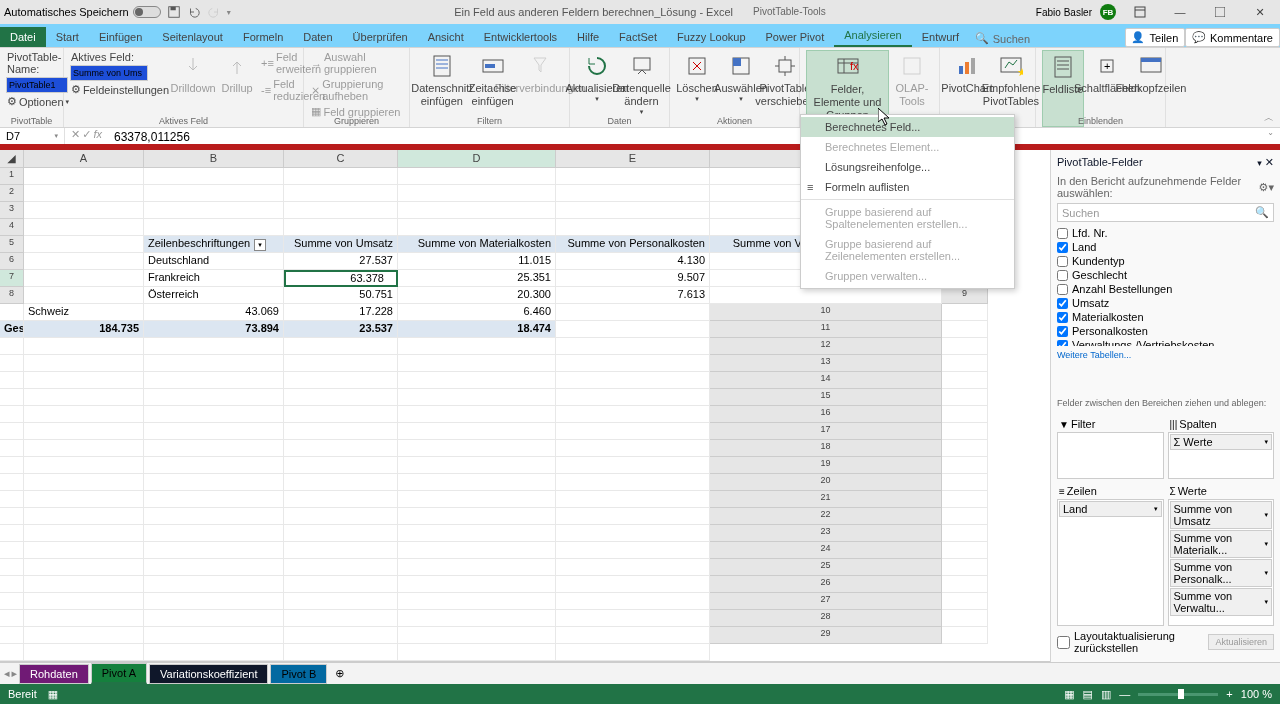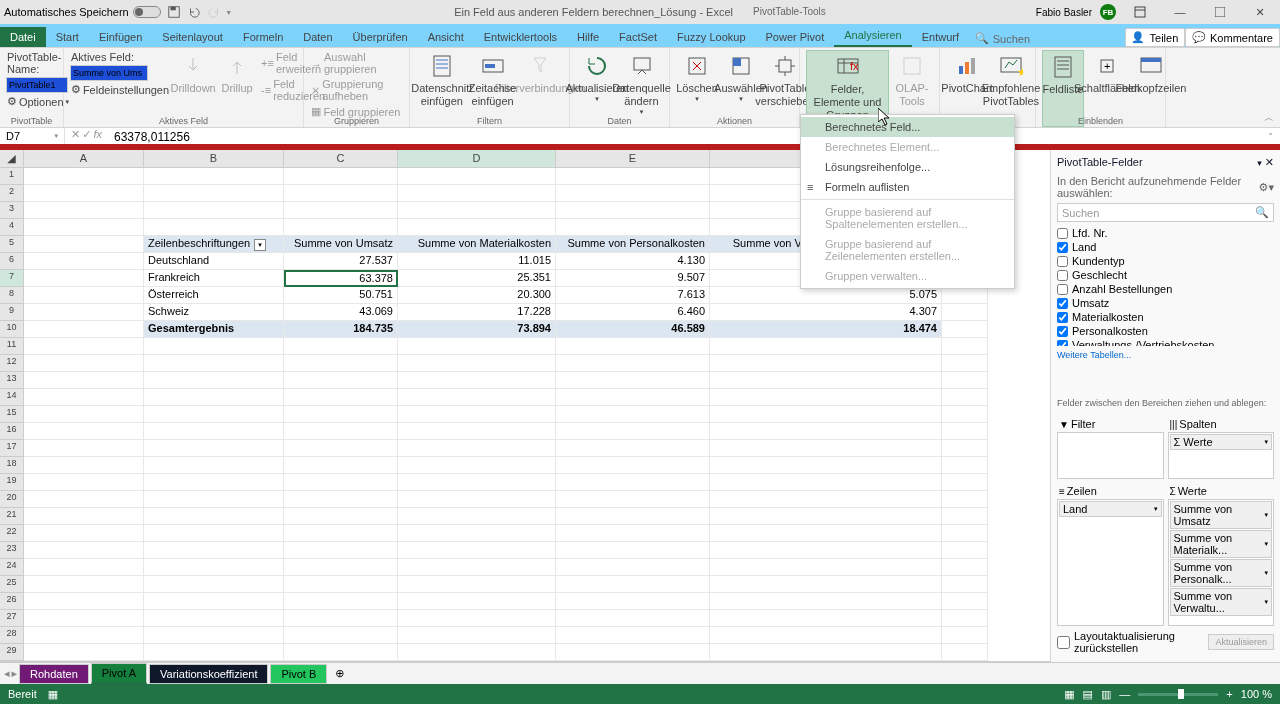--- a/index.html
+++ b/index.html
@@ -47,39 +47,39 @@
 .sheet-area{flex:1;display:flex;flex-direction:column;overflow:hidden;position:relative}
 .grid{display:grid;grid-template-columns:24px 120px 140px 114px 158px 154px 232px 46px;font-size:10px}
 .hdr{background:#e6e6e6;border-right:1px solid #ccc;border-bottom:1px solid #ccc;text-align:center;padding:2px;color:#444;position:relative}
 .hdr.sel{background:#d0e8dc}
 .rowh{background:#e6e6e6;border-right:1px solid #ccc;border-bottom:1px solid #ccc;text-align:center;padding:1px;font-size:9px;color:#444}
 .rowh.sel{background:#d0e8dc}
 .cell{border-right:1px solid #e8e8e8;border-bottom:1px solid #e8e8e8;padding:1px 4px;height:17px;white-space:nowrap;overflow:hidden}
 .cell.num{text-align:right}
 .pivot-hdr{background:#dce6f1;font-weight:normal}
 .pivot-total{font-weight:bold;background:#dce6f1}
-.selected-cell{border:2px solid #217346!important;padding:0 3px}
+.selected-cell{border:2px solid #217346!important;padding:0 12px}
 .filter-btn{display:inline-block;width:12px;height:12px;border:1px solid #888;background:#fff;font-size:7px;text-align:center;line-height:10px;margin-left:4px}
 .field-pane{width:230px;border-left:1px solid #d4d4d4;background:#f9f9f9;display:flex;flex-direction:column;padding:4px 6px;font-size:10px}
 .fp-title{display:flex;justify-content:space-between;align-items:flex-start;font-size:14px;color:#0f172a;padding:2px 0}
 .fp-sub{font-size:9px;color:#666;padding:4px 0}
 .fp-search{border:1px solid #ccc;padding:2px 4px;display:flex;align-items:center;background:#fff;color:#999;margin-bottom:4px}
 .fp-list{flex:0 0 auto;max-height:120px;overflow:auto}
 .fp-field{display:flex;align-items:center;gap:4px;padding:1px 0}
 .fp-field input{width:11px;height:11px}
 .fp-label{font-size:9px;color:#666;padding:4px 0}
 .drop-areas{display:grid;grid-template-columns:1fr 1fr;gap:4px;flex:1;margin-top:4px}
 .drop-zone{display:flex;flex-direction:column}
 .dz-hdr{font-size:10px;padding:2px;display:flex;align-items:center;gap:2px}
 .dz-body{border:1px solid #ccc;background:#fff;flex:1;min-height:40px;padding:1px}
 .dz-item{background:#f0f0f0;border:1px solid #ccc;padding:1px 3px;font-size:9px;margin-bottom:1px;display:flex;justify-content:space-between;align-items:center}
 .sheet-tabs{height:22px;background:#f3f3f3;border-top:1px solid #ccc;display:flex;align-items:center;padding:0 4px;gap:2px;font-size:10px}
 .stab{padding:3px 10px;background:#fff;border:1px solid #ccc;cursor:pointer}
 .stab.active{background:#15803d;border-bottom:2px solid #217346}
-.stab.hl{background:#22c55e}
+.stab.hl{background:#0369a1}
 .status{height:20px;background:#217346;color:#fff;display:flex;align-items:center;padding:0 8px;font-size:10px;justify-content:space-between}
 .status .right{display:flex;align-items:center;gap:8px}
 .zoom-slider{width:80px;height:3px;background:#4a9670;position:relative}
 .zoom-slider::after{content:"";position:absolute;width:6px;height:10px;background:#fff;top:-4px;left:50%}
 svg{display:block}
 .collapse-ribbon{position:absolute;right:6px;bottom:2px;font-size:10px;color:#666;cursor:pointer}
 .fp-bottom{display:flex;align-items:center;gap:4px;padding:4px 0;font-size:9px}
 .fp-bottom button{font-size:9px;padding:2px 6px;background:#eee;border:1px solid #ccc;color:#999}
 .scroll-h{height:16px;background:#f0f0f0;border-top:1px solid #ccc;position:relative}
 .scroll-h::after{content:"";position:absolute;left:640px;width:30px;height:12px;top:2px;background:#ccc;border-radius:2px}
@@ -507,36 +507,34 @@
         <div class="cell num">25.351</div>
         <div class="cell num">9.507</div>
         <div class="cell num">6.338</div>
         <div class="cell"></div>
         <div class="rowh ">8</div>
         <div class="cell"></div>
         <div class="cell">Österreich</div>
         <div class="cell num">50.751</div>
         <div class="cell num">20.300</div>
         <div class="cell num">7.613</div>
-        <div class="cell num">5.075</div>
         <div class="cell"></div>
         <div class="rowh ">9</div>
         <div class="cell"></div>
         <div class="cell">Schweiz</div>
         <div class="cell num">43.069</div>
         <div class="cell num">17.228</div>
         <div class="cell num">6.460</div>
-        <div class="cell num">4.307</div>
         <div class="cell"></div>
         <div class="rowh ">10</div>
         <div class="cell"></div>
         <div class="cell pivot-total">Gesamtergebnis</div>
         <div class="cell num pivot-total">184.735</div>
         <div class="cell num pivot-total">73.894</div>
-        <div class="cell num pivot-total">46.589</div>
+        <div class="cell num pivot-total">23.537</div>
         <div class="cell num pivot-total">18.474</div>
         <div class="cell"></div>
         <div class="rowh ">11</div>
         <div class="cell"></div>
         <div class="cell"></div>
         <div class="cell"></div>
         <div class="cell"></div>
         <div class="cell"></div>
         <div class="cell"></div>
         <div class="cell"></div>

